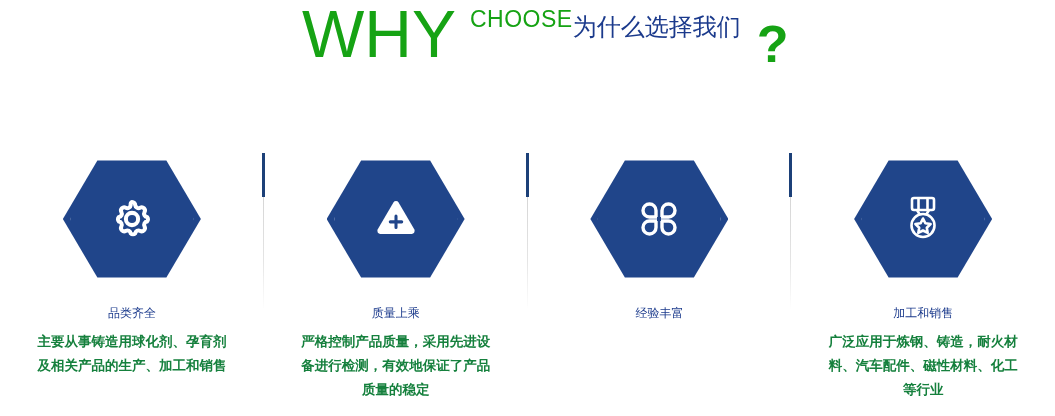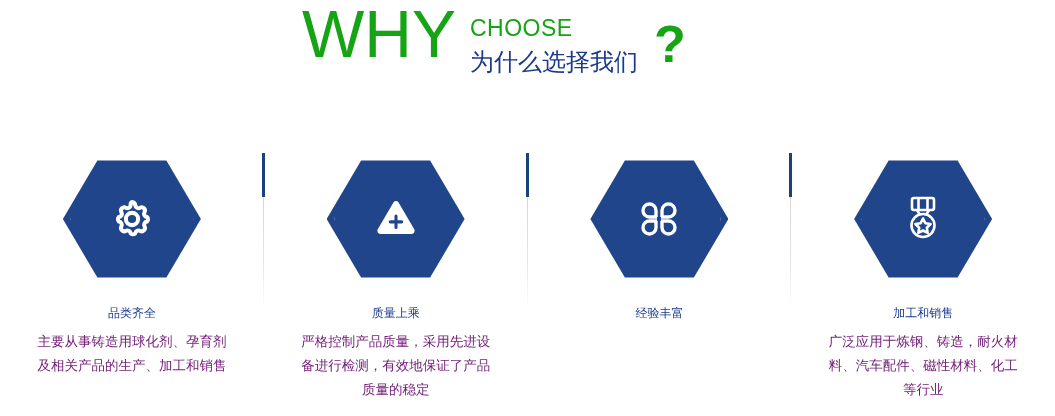--- a/index.html
+++ b/index.html
@@ -34,23 +34,22 @@
   .why {
     font-size: 66px;
     line-height: 72px;
     font-weight: 400;
     color: #16a314;
     letter-spacing: 0px;
     font-family: "Liberation Sans", "DejaVu Sans", sans-serif;
   }
   .mid-stack {
     display: flex;
-    flex-direction: column;
     margin-left: 14px;
-    margin-top: 17px;
+    margin-top: 8px;
   }
   .choose {
     font-size: 23px;
     line-height: 26px;
     color: #16a314;
     letter-spacing: 0.5px;
     font-weight: 400;
   }
   .cn-title {
     font-size: 24px;
@@ -124,23 +123,24 @@
     font-size: 12px;
     line-height: 22px;
     color: #1b3a8c;
     text-align: center;
     font-weight: 400;
   }
   .card-desc {
     margin-top: 6px;
     font-size: 13.5px;
     line-height: 24px;
-    color: #701a75;
+    color: #15803d;
     text-align: center;
     width: 200px;
+    font-weight: bold;
   }
 
   
   .divider {
     position: absolute;
     top: 0;
     width: 3px;
     height: 160px;
   }
   .divider .seg-blue {

